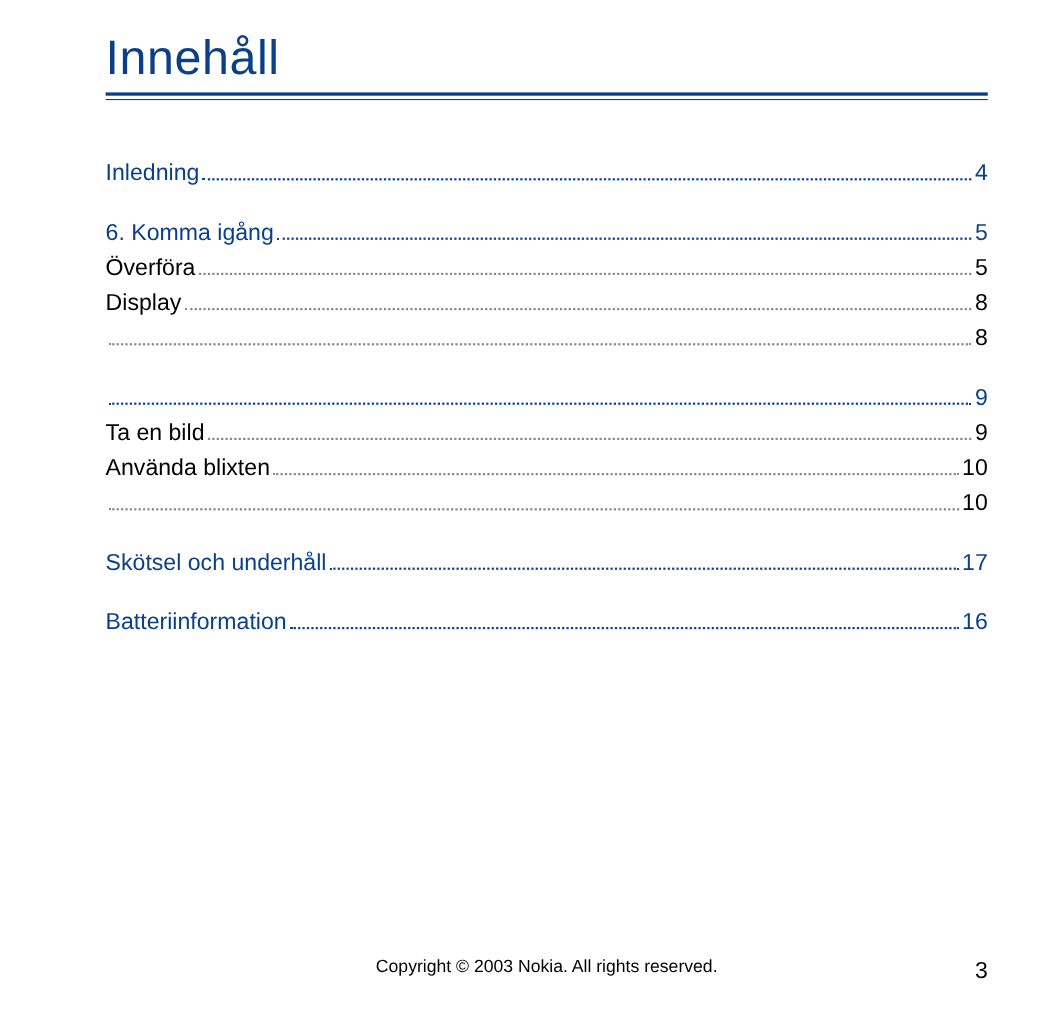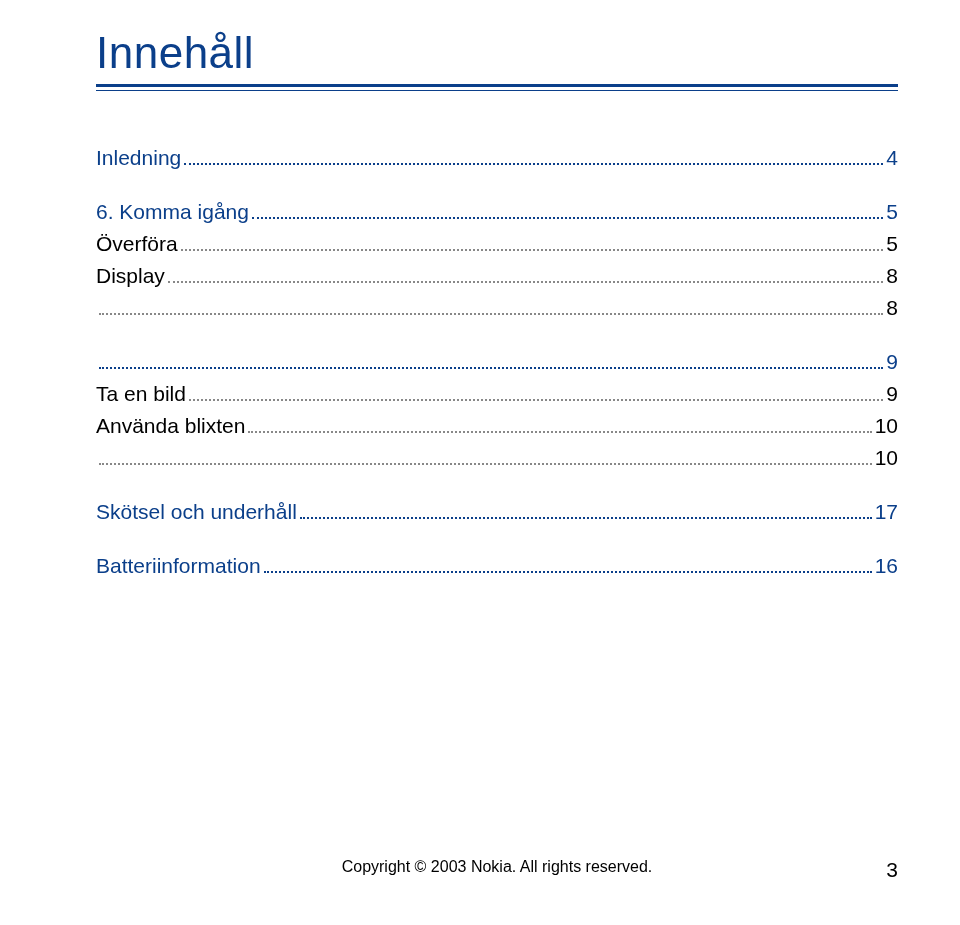--- a/index.html
+++ b/index.html
@@ -12,21 +12,21 @@
   .entry { display: flex; align-items: baseline; white-space: nowrap; margin-bottom: 10px; }
   .entry.section { margin-top: 32px; }
   .entry:first-child { margin-top: 0; }
   .label { flex: 0 0 auto; }
   .dots { flex: 1 1 auto; overflow: hidden; border-bottom: 2px dotted #888; margin: 0 3px 4px 3px; }
   .dots.link { border-bottom-color: #0b3f8a; }
   .page { flex: 0 0 auto; }
   .link { color: #0b3f8a; }
   .sub .label { color: #000; }
   .sub .page { color: #000; }
-  .footer { position: absolute; left: 0; right: 0; bottom: 49px; display: flex; justify-content: center; align-items: baseline; font-size: 16px; color: #000; padding: 0 62px 0 96px; }
+  .footer { position: absolute; left: 0; right: 0; bottom: 36px; display: flex; justify-content: center; align-items: baseline; font-size: 16px; color: #000; padding: 0 62px 0 96px; }
   .footer .copy { }
   .footer .pagenum { position: absolute; right: 62px; font-size: 21px; }
 </style>
 </head>
 <body>
 
 <h1 class="title">Innehåll</h1>
 <div class="rule-top"></div>
 <div class="rule-bottom"></div>
 

